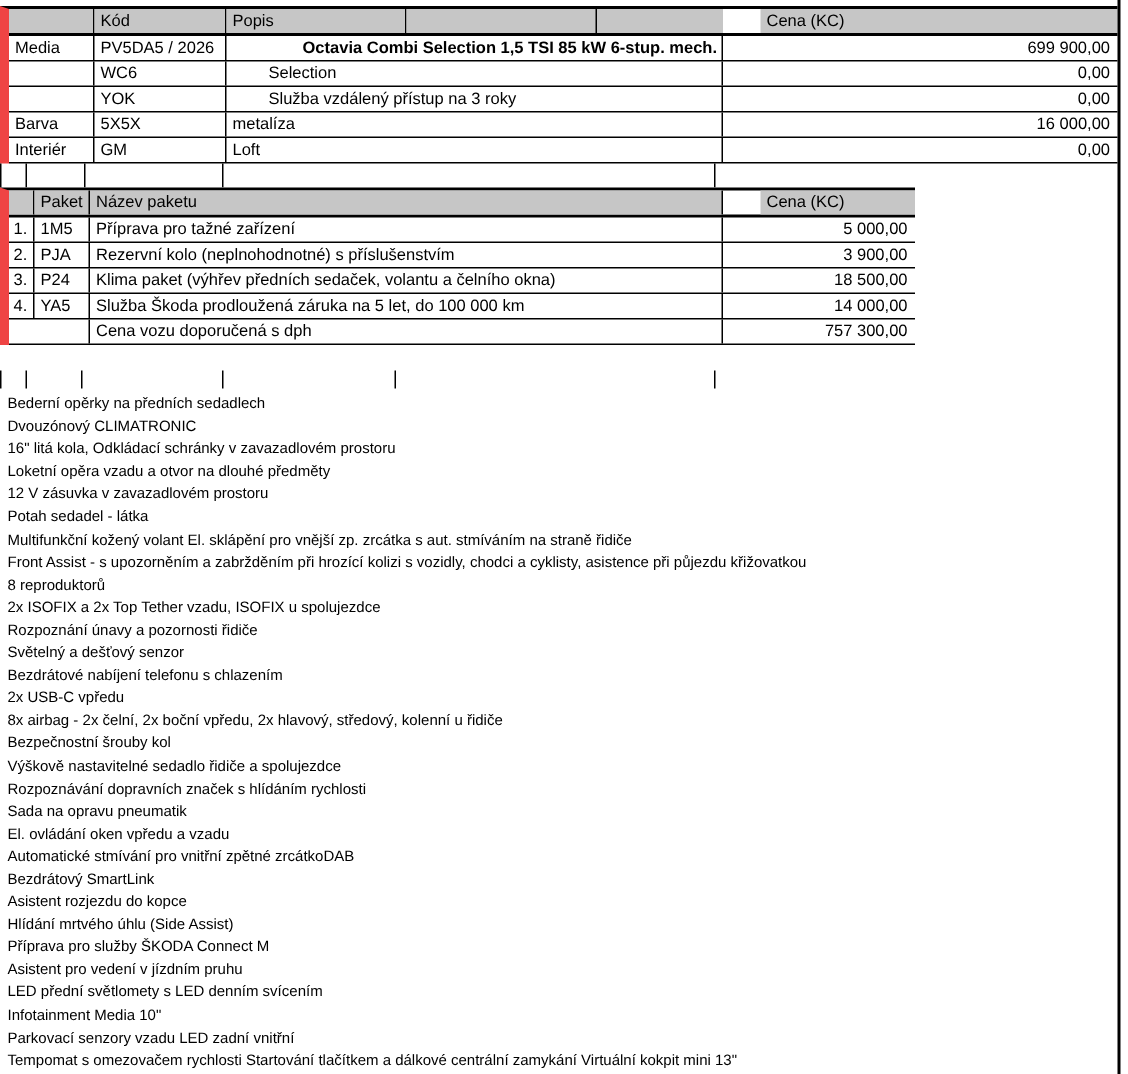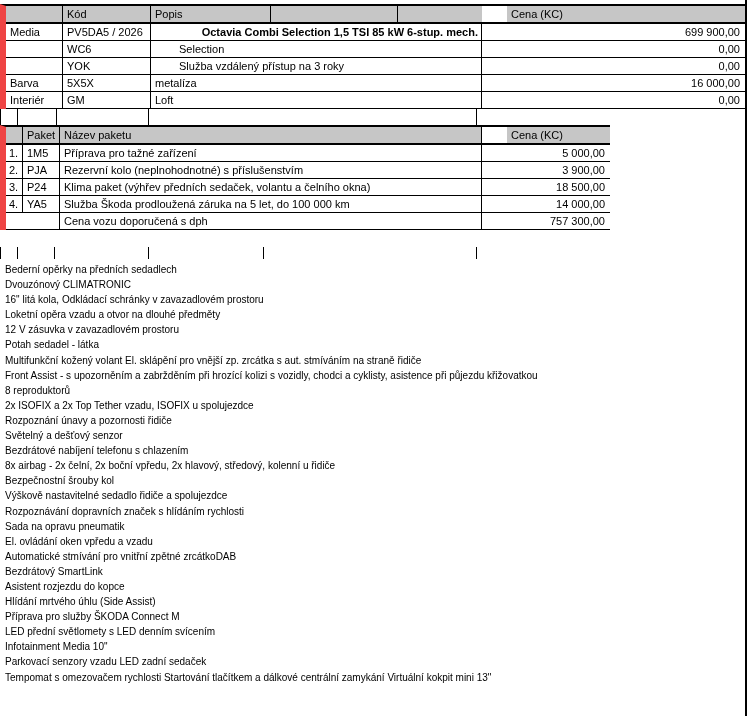--- a/index.html
+++ b/index.html
@@ -140,32 +140,34 @@
       <div>Loketní opěra vzadu a otvor na dlouhé předměty</div>
       <div>12 V zásuvka v zavazadlovém prostoru</div>
       <div>Potah sedadel - látka</div>
       <div>Multifunkční kožený volant El. sklápění pro vnější zp. zrcátka s aut. stmíváním na straně řidiče</div>
       <div>Front Assist - s upozorněním a zabržděním při hrozící kolizi s vozidly, chodci a cyklisty, asistence při půjezdu křižovatkou</div>
       <div>8 reproduktorů</div>
       <div>2x ISOFIX a 2x Top Tether vzadu, ISOFIX u spolujezdce</div>
       <div>Rozpoznání únavy a pozornosti řidiče</div>
       <div>Světelný a dešťový senzor</div>
       <div>Bezdrátové nabíjení telefonu s chlazením</div>
+      <div>2x USB-C vpředu</div>
       <div>8x airbag - 2x čelní, 2x boční vpředu, 2x hlavový, středový, kolenní u řidiče</div>
       <div>Bezpečnostní šrouby kol</div>
       <div>Výškově nastavitelné sedadlo řidiče a spolujezdce</div>
       <div>Rozpoznávání dopravních značek s hlídáním rychlosti</div>
       <div>Sada na opravu pneumatik</div>
       <div>El. ovládání oken vpředu a vzadu</div>
       <div>Automatické stmívání pro vnitřní zpětné zrcátkoDAB</div>
       <div>Bezdrátový SmartLink</div>
       <div>Asistent rozjezdu do kopce</div>
       <div>Hlídání mrtvého úhlu (Side Assist)</div>
       <div>Příprava pro služby ŠKODA Connect M</div>
+      <div>Asistent pro vedení v jízdním pruhu</div>
       <div>LED přední světlomety s LED denním svícením</div>
       <div>Infotainment Media 10"</div>
-      <div>Parkovací senzory vzadu LED zadní sedaček</div>
+      <div>Parkovací senzory vzadu LED zadní vnitřní</div>
       <div>Tempomat s omezovačem rychlosti Startování tlačítkem a dálkové centrální zamykání Virtuální kokpit mini 13"</div>
     </div>
 
   <div class="edge-line"></div>
 
 </div>
 
 </body></html>

